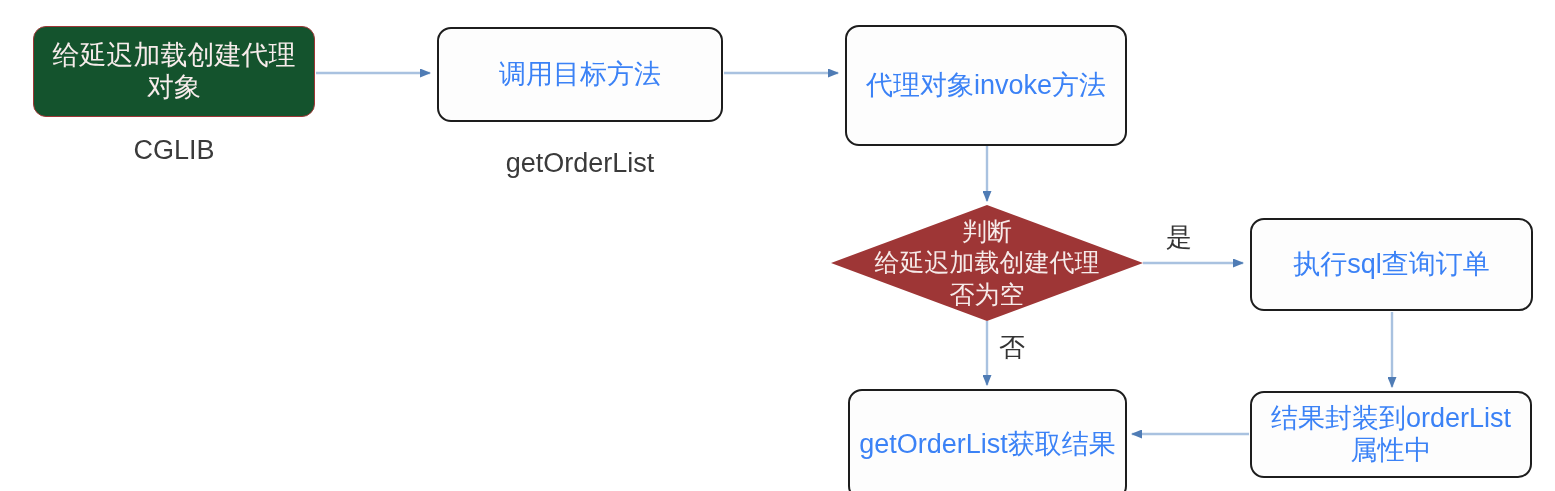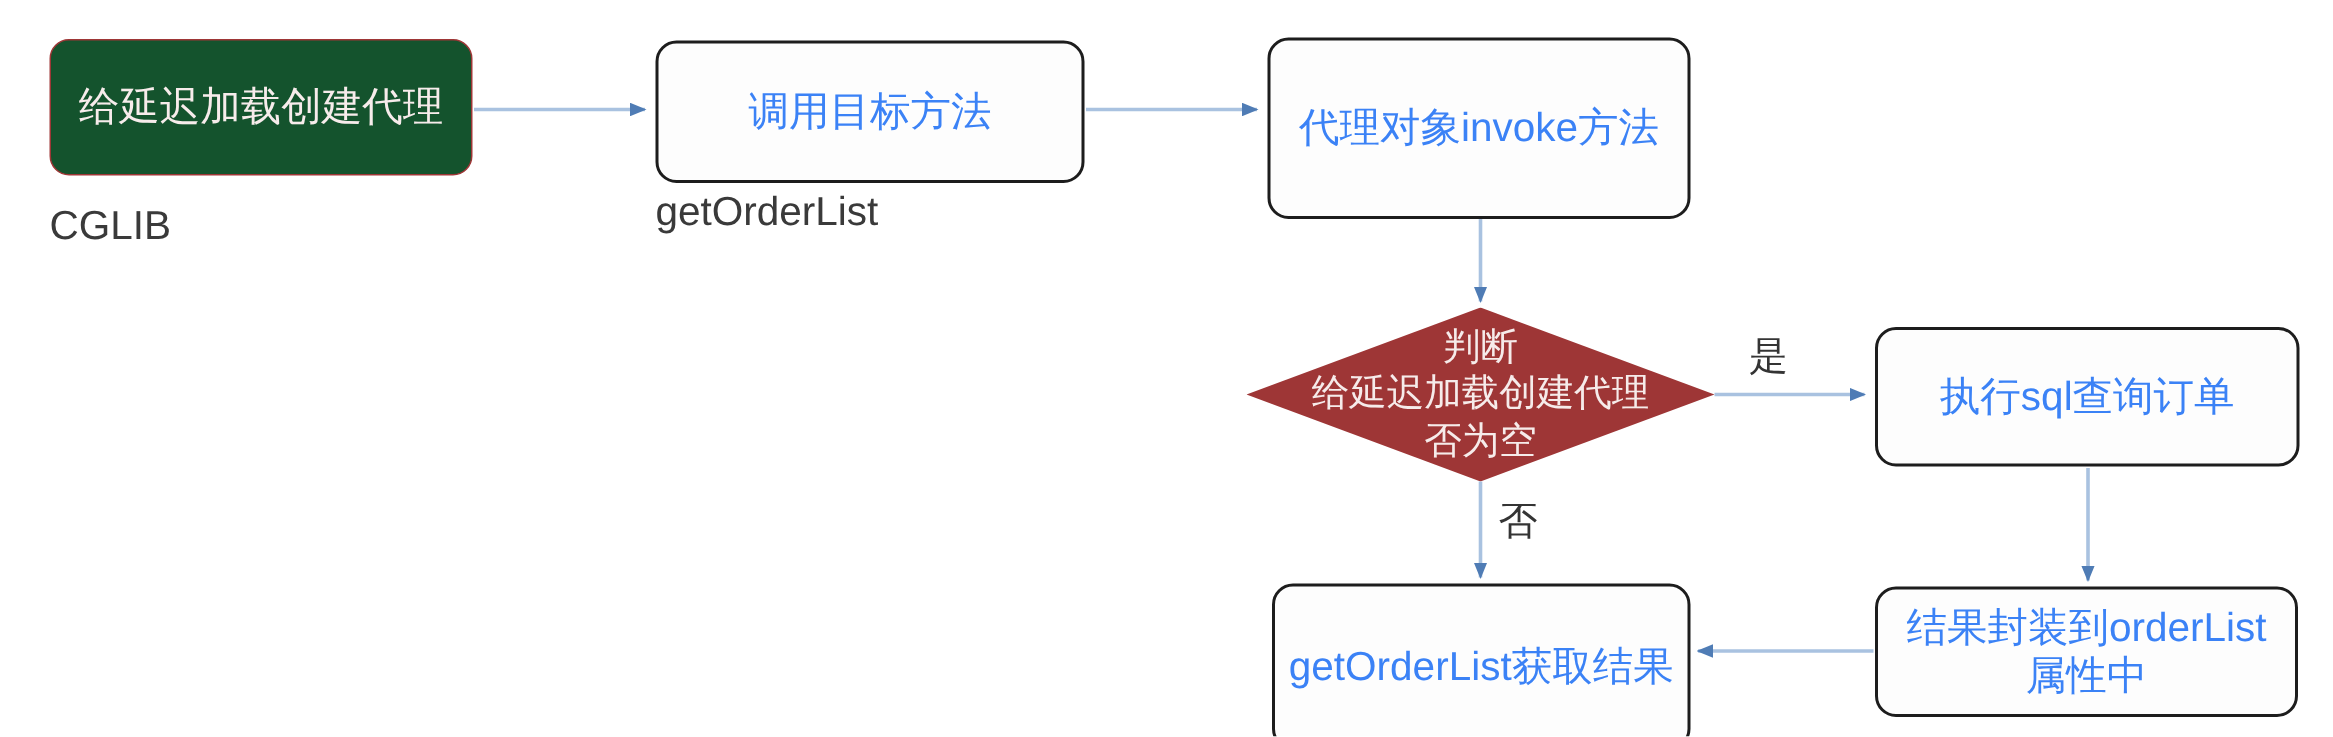--- a/index.html
+++ b/index.html
@@ -44,21 +44,21 @@
   .node-process.accent {
     background: #14532d;
     border: 1px solid #9e3636;
     border-radius: 13px;
     color: #f7eceb;
   }
   .node-label {
     position: absolute;
     color: #3a3a3a;
     font-size: 27px;
-    text-align: left;
+    text-align: center;
     white-space: nowrap;
   }
   .diamond-wrap {
     position: absolute;
   }
   .diamond-wrap svg {
     position: absolute;
     left: 0;
     top: 0;
   }
@@ -123,30 +123,31 @@
     </g>
 
     <g>
       <line x1="1249" y1="434" x2="1132" y2="434" stroke="#a9c2e0" stroke-width="2.4" marker-end="url(#ah)"></line>
     </g>
   </svg>
 
   <div class="node node-process accent" style="left:33px; top:26px; width:282px; height:91px;">
     <div>
       <span class="txt-line">给延迟加载创建代理</span>
+      <span class="txt-line">对象</span>
     </div>
   </div>
   <div class="node-label" style="left:33px; top:135px; width:282px;">CGLIB</div>
 
   <div class="node node-process" style="left:437px; top:27px; width:286px; height:95px;">
     <div>
       <span class="txt-line">调用目标方法</span>
     </div>
   </div>
-  <div class="node-label" style="left:437px; top:126px; width:286px;">getOrderList</div>
+  <div class="node-label" style="left:437px; top:148px; width:286px;">getOrderList</div>
 
   <div class="node node-process" style="left:845px; top:25px; width:282px; height:121px;">
     <div>
       <span class="txt-line">代理对象invoke方法</span>
     </div>
   </div>
 
   <div class="diamond-wrap" style="left:831px; top:205px; width:312px; height:116px;">
     <svg width="312" height="116" viewBox="0 0 312 116" xmlns="http://www.w3.org/2000/svg">
       <polygon points="156,0 312,58 156,116 0,58" fill="#9e3636"></polygon>

